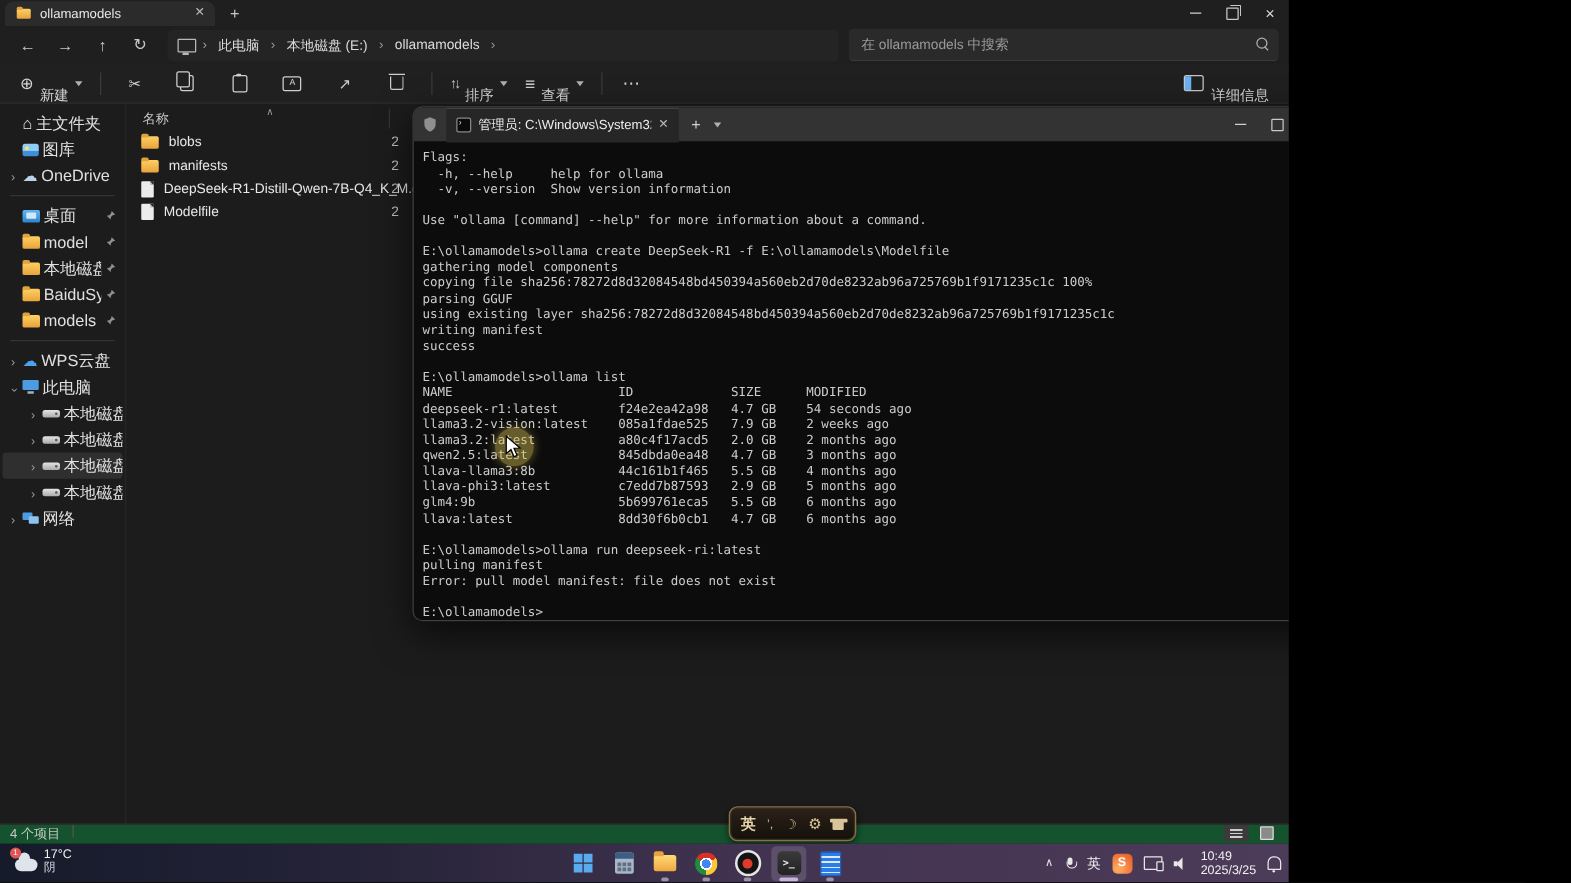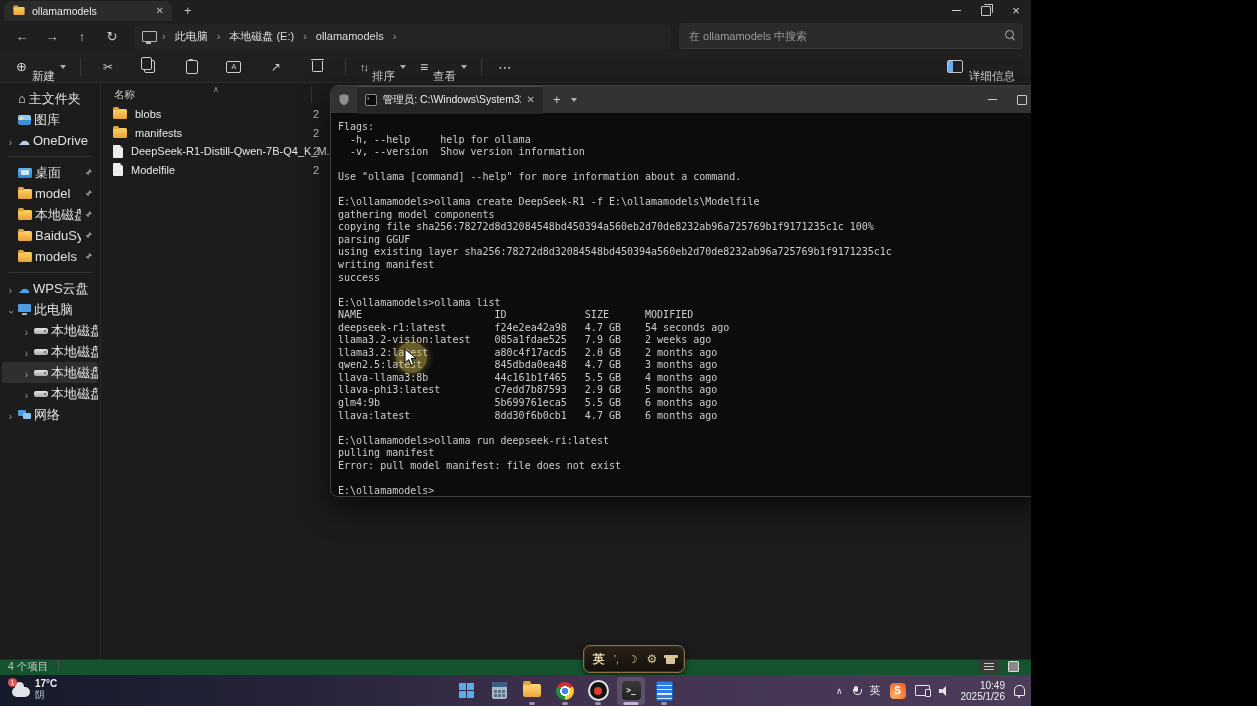--- a/index.html
+++ b/index.html
@@ -135,21 +135,21 @@
   .moon-icon::before{content:"☽";font-size:11px;color:#d9c49a;}
   .gear-icon::before{content:"⚙";font-size:12px;color:#d9c49a;}
   .skin-icon{width:9px;height:7px;background:#d9c49a;position:relative;border-radius:0 0 1px 1px;margin-top:2px;}
   .skin-icon::before{content:"";position:absolute;left:-2.5px;top:-2px;width:14px;height:3px;background:#d9c49a;border-radius:1px;}
   
   .taskbar{position:absolute;left:0;right:0;bottom:0;height:31px;background:linear-gradient(90deg,#151b2b 0%,#272439 30%,#423351 58%,#4c3b59 100%);z-index:20;}
   .weather{position:absolute;left:12px;top:3px;display:flex;align-items:center;gap:5px;}
   .cloud-glyph{width:18px;height:10px;background:#dfe3ea;border-radius:8px;position:relative;margin-top:6px;}
   .cloud-glyph::before{content:"";position:absolute;left:3px;top:-5px;width:9px;height:9px;border-radius:50%;background:#dfe3ea;}
   .weather-badge{position:absolute;left:-4px;top:-9px;width:9px;height:9px;border-radius:50%;background:#e25555;color:#fff;font-size:6.5px;display:flex;align-items:center;justify-content:center;}
-  .weather-text .temp{font-size:10px;color:#f0f0f0;line-height:11px;font-weight:bold;}
+  .weather-text .temp{font-size:10px;color:#f0f0f0;line-height:11px;}
   .weather-text .cond{font-size:9.5px;color:#c9c9d2;line-height:11px;}
   .tb-center{position:absolute;left:452px;top:0;height:31px;display:flex;align-items:center;gap:5px;}
   .tb-app{position:relative;width:28px;height:28px;display:flex;align-items:center;justify-content:center;border:none;background:none;border-radius:4px;padding:0;}
   .tb-app.active{background:rgba(255,255,255,.14);}
   .run-indicator{position:absolute;bottom:0px;left:50%;transform:translateX(-50%);width:6px;height:2.5px;border-radius:2px;background:#9a93a8;}
   .tb-app.active .run-indicator{width:15px;background:#c5b6d8;}
   .start-icon{display:grid;grid-template-columns:7px 7px;grid-template-rows:7px 7px;gap:1px;}
   .start-icon i{background:#57abee;}
   .tb-search{width:132px;height:24px;border-radius:12px;background:rgba(60,54,74,.85);border:1px solid #55506a;display:flex;align-items:center;gap:7px;padding:0 10px;}
   .tb-search .mag2{width:7px;height:7px;border:1.4px solid #d8d8d8;border-radius:50%;position:relative;flex:0 0 auto;}
@@ -173,21 +173,21 @@
   .mic-icon{width:9px;height:10px;position:relative;}
   .mic-icon::before{content:"";position:absolute;left:2.5px;top:0;width:4px;height:6px;background:#e8e8e8;border-radius:2px;}
   .mic-icon::after{content:"";position:absolute;left:1px;top:3px;width:7px;height:5px;border:1px solid #e8e8e8;border-top:none;border-radius:0 0 5px 5px;}
   .sogou-icon{width:16px;height:16px;border-radius:4px;background:radial-gradient(circle at 30% 75%,#ffb066,#e8541e);display:flex;align-items:center;justify-content:center;}
   .sogou-icon::before{content:"S";color:#fff;font-size:10px;font-weight:bold;}
   .cast-icon{width:13px;height:9px;border:1px solid #e8e8e8;border-radius:1px;position:relative;}
   .cast-icon::after{content:"";position:absolute;right:-2px;bottom:-2px;width:4px;height:6px;background:#3f3551;border:1px solid #e8e8e8;border-radius:1px;}
   .speaker-icon{width:13px;height:10px;position:relative;}
   .speaker-icon::before{content:"";position:absolute;left:0;top:3px;width:3px;height:4px;background:#e8e8e8;}
   .speaker-icon::after{content:"";position:absolute;left:2px;top:0;border-style:solid;border-width:5px 5px 5px 0;border-color:transparent #e8e8e8 transparent transparent;}
-  .clock{display:flex;flex-direction:column;align-items:flex-end;}
+  .clock{display:flex;flex-direction:column;}
   .clock .t{font-size:10px;color:#f0f0f0;line-height:11px;}
   .clock .d{font-size:10px;color:#f0f0f0;line-height:11px;}
   .bell-icon{width:9px;height:9px;border:1px solid #e8e8e8;border-radius:5px 5px 1px 1px;position:relative;}
   .bell-icon::after{content:"";position:absolute;left:2.5px;bottom:-3px;width:2px;height:2px;border-radius:50%;background:#e8e8e8;}
 </style>
 </head>
 <body>
 
 <div class="screen">
 
@@ -639,19 +639,19 @@
           <span class="tray-item cast-icon">
             <span class="txt"></span>
           </span>
 
           <span class="tray-item speaker-icon">
             <span class="txt"></span>
           </span>
         </div>
       <span class="clock">
         <span class="t">10:49</span>
-        <span class="d">2025/1/26</span>
+        <span class="d">2025/3/25</span>
       </span>
       <span class="bell-icon"></span>
     </div>
   </div>
 
 </div>
 
 </body></html>

